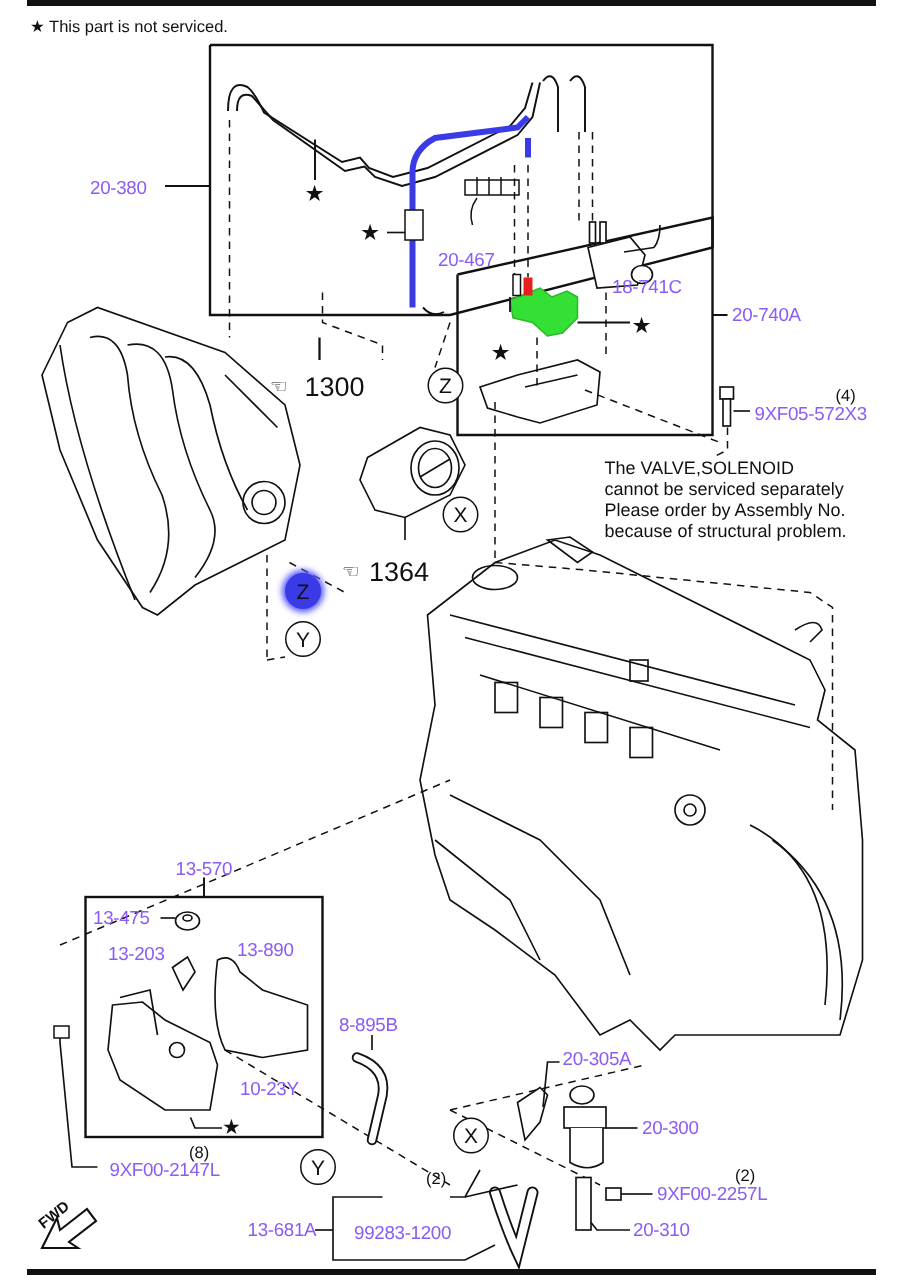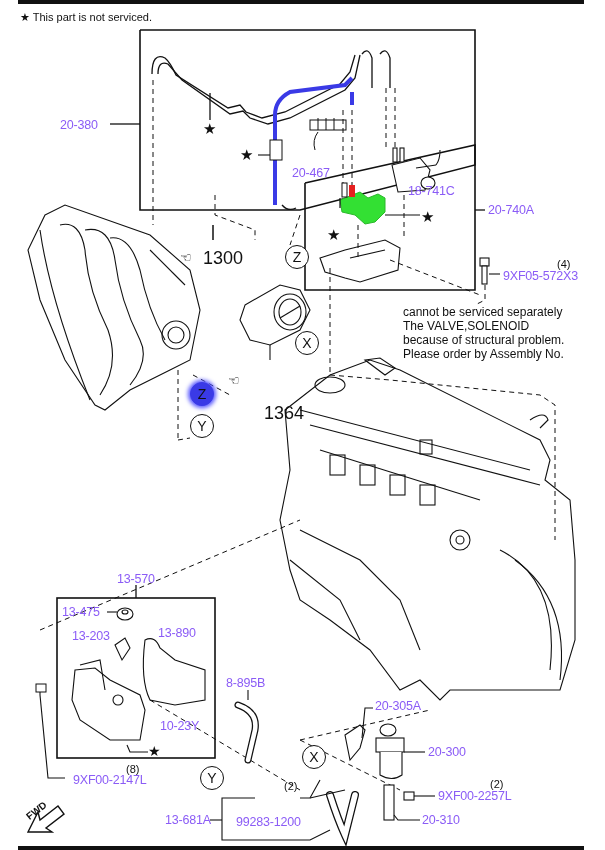--- a/index.html
+++ b/index.html
@@ -207,28 +207,28 @@
 
 <div class="lbl" style="left:60px;top:119px;">20-380</div>
 <div class="lbl" style="left:292px;top:167px;">20-467</div>
 <div class="lbl" style="left:408px;top:148px;margin-top:37px;">18-741C</div>
 <div class="lbl" style="left:488px;top:204px;">20-740A</div>
 <div class="qty" style="left:557px;top:259px;">(4)</div>
 <div class="lbl" style="left:503px;top:270px;">9XF05-572X3</div>
 
 <div class="bignum" style="left:203px;top:249px;">1300</div>
 <span style="position:absolute;left:180px;top:250px;font-size:13px;">☜</span>
-<div class="bignum" style="left:264px;top:372px;margin-top:32px;">1364</div>
+<div class="bignum" style="left:246px;top:372px;">1364</div>
 <span style="position:absolute;left:228px;top:373px;font-size:13px;">☜</span>
 
 <div class="note" style="left:403px;top:305px;">
+  <div>The VALVE,SOLENOID</div>
   <div>cannot be serviced separately</div>
-  <div>The VALVE,SOLENOID</div>
+  <div>Please order by Assembly No.</div>
   <div>because of structural problem.</div>
-  <div>Please order by Assembly No.</div>
 </div>
 
 <div class="lbl" style="left:117px;top:573px;">13-570</div>
 <div class="lbl" style="left:62px;top:606px;">13-475</div>
 <div class="lbl" style="left:72px;top:630px;">13-203</div>
 <div class="lbl" style="left:158px;top:627px;">13-890</div>
 <div class="lbl" style="left:226px;top:677px;">8-895B</div>
 <div class="lbl" style="left:160px;top:720px;">10-23Y</div>
 <div class="qty" style="left:126px;top:764px;">(8)</div>
 <div class="lbl" style="left:73px;top:774px;">9XF00-2147L</div>

